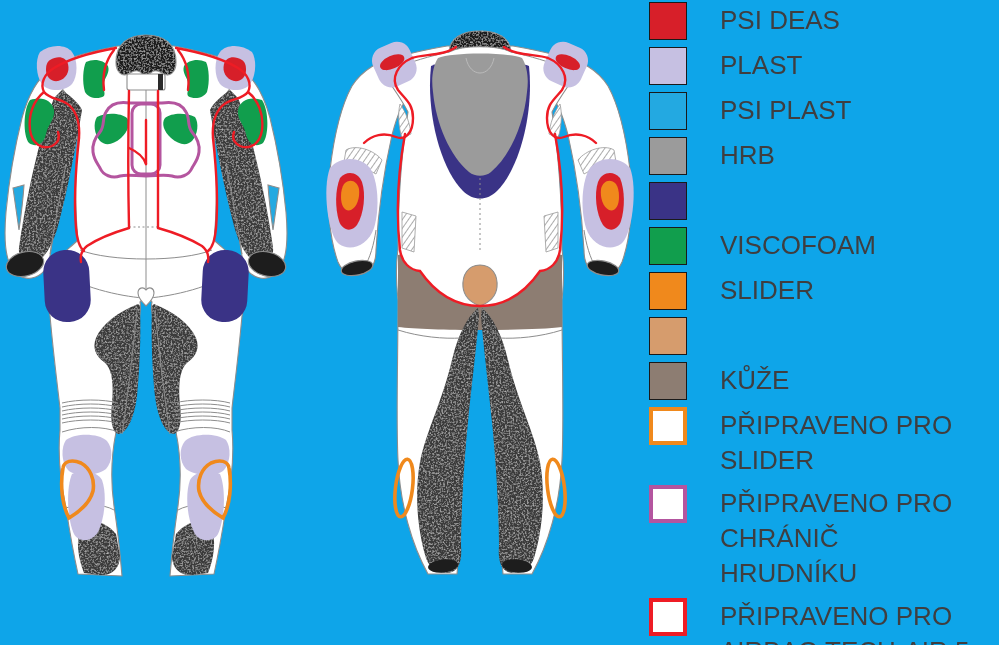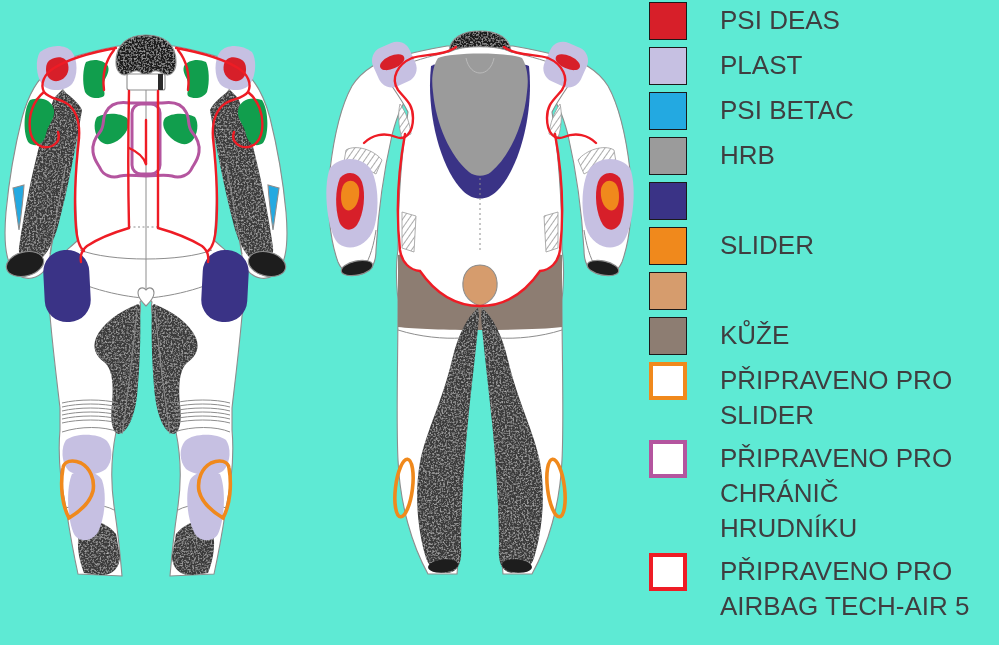--- a/index.html
+++ b/index.html
@@ -1,16 +1,16 @@
 <!DOCTYPE html>
 <html style="--red: #d71f29; --lavender: #c6c0e2; --cyan: #23a9e1; --gray: #9b9b9b; --navy: #3a3386; --green: #119e4d; --orange: #f0891c; --tan: #d69c6d; --brown: #8d7d72; --magenta: #b4559f; --redline: #ee1c25; --outline: #8d8d8d; --dark: #3b3b3b; --black: #1d1d1d; --ink: #3f3e40;"><head>
 <meta charset="utf-8">
 <style>
   html,body{margin:0;padding:0;background:#ffffff;}
-  #stage{position:relative;width:999px;height:645px;background:#5eead4;overflow:hidden;
+  #stage{position:relative;width:999px;height:645px;background:#0ea5e9;overflow:hidden;
          font-family:"Liberation Sans", sans-serif;}
   #suits{position:absolute;left:0;top:0;}
   
   #legend{position:absolute;left:649px;top:2px;width:330px;}
   .legend-row{display:flex;align-items:flex-start;gap:33px;margin-bottom:7px;}
   .swatch{width:38px;height:38px;box-sizing:border-box;flex:none;}
   .swatch.filled{border:1px solid #1a1a1a;}
   .swatch.outline{border:4px solid #000;background:#fff;}
   .legend-label{font-size:26px;line-height:35px;margin-top:1px;color:var(--ink);
                 white-space:pre-line;letter-spacing:0;}
@@ -231,28 +231,32 @@
     <div class="legend-row">
       <div class="swatch filled" style="background-color: rgb(215, 31, 41);"></div>
       <div class="legend-label">PSI DEAS</div>
     </div>
     <div class="legend-row">
       <div class="swatch filled" style="background-color: rgb(198, 192, 226);"></div>
       <div class="legend-label">PLAST</div>
     </div>
     <div class="legend-row">
       <div class="swatch filled" style="background-color: rgb(35, 169, 225);"></div>
-      <div class="legend-label">PSI BETAC</div>
+      <div class="legend-label">PSI PLAST</div>
     </div>
     <div class="legend-row">
       <div class="swatch filled" style="background-color: rgb(155, 155, 155);"></div>
       <div class="legend-label">HRB</div>
     </div>
     <div class="legend-row">
       <div class="swatch filled" style="background-color: rgb(58, 51, 134);"></div>
+    </div>
+    <div class="legend-row">
+      <div class="swatch filled" style="background-color: rgb(17, 158, 77);"></div>
+      <div class="legend-label">VISCOFOAM</div>
     </div>
     <div class="legend-row">
       <div class="swatch filled" style="background-color: rgb(240, 137, 28);"></div>
       <div class="legend-label">SLIDER</div>
     </div>
     <div class="legend-row">
       <div class="swatch filled" style="background-color: rgb(214, 156, 109);"></div>
     </div>
     <div class="legend-row">
       <div class="swatch filled" style="background-color: rgb(141, 125, 114);"></div>

